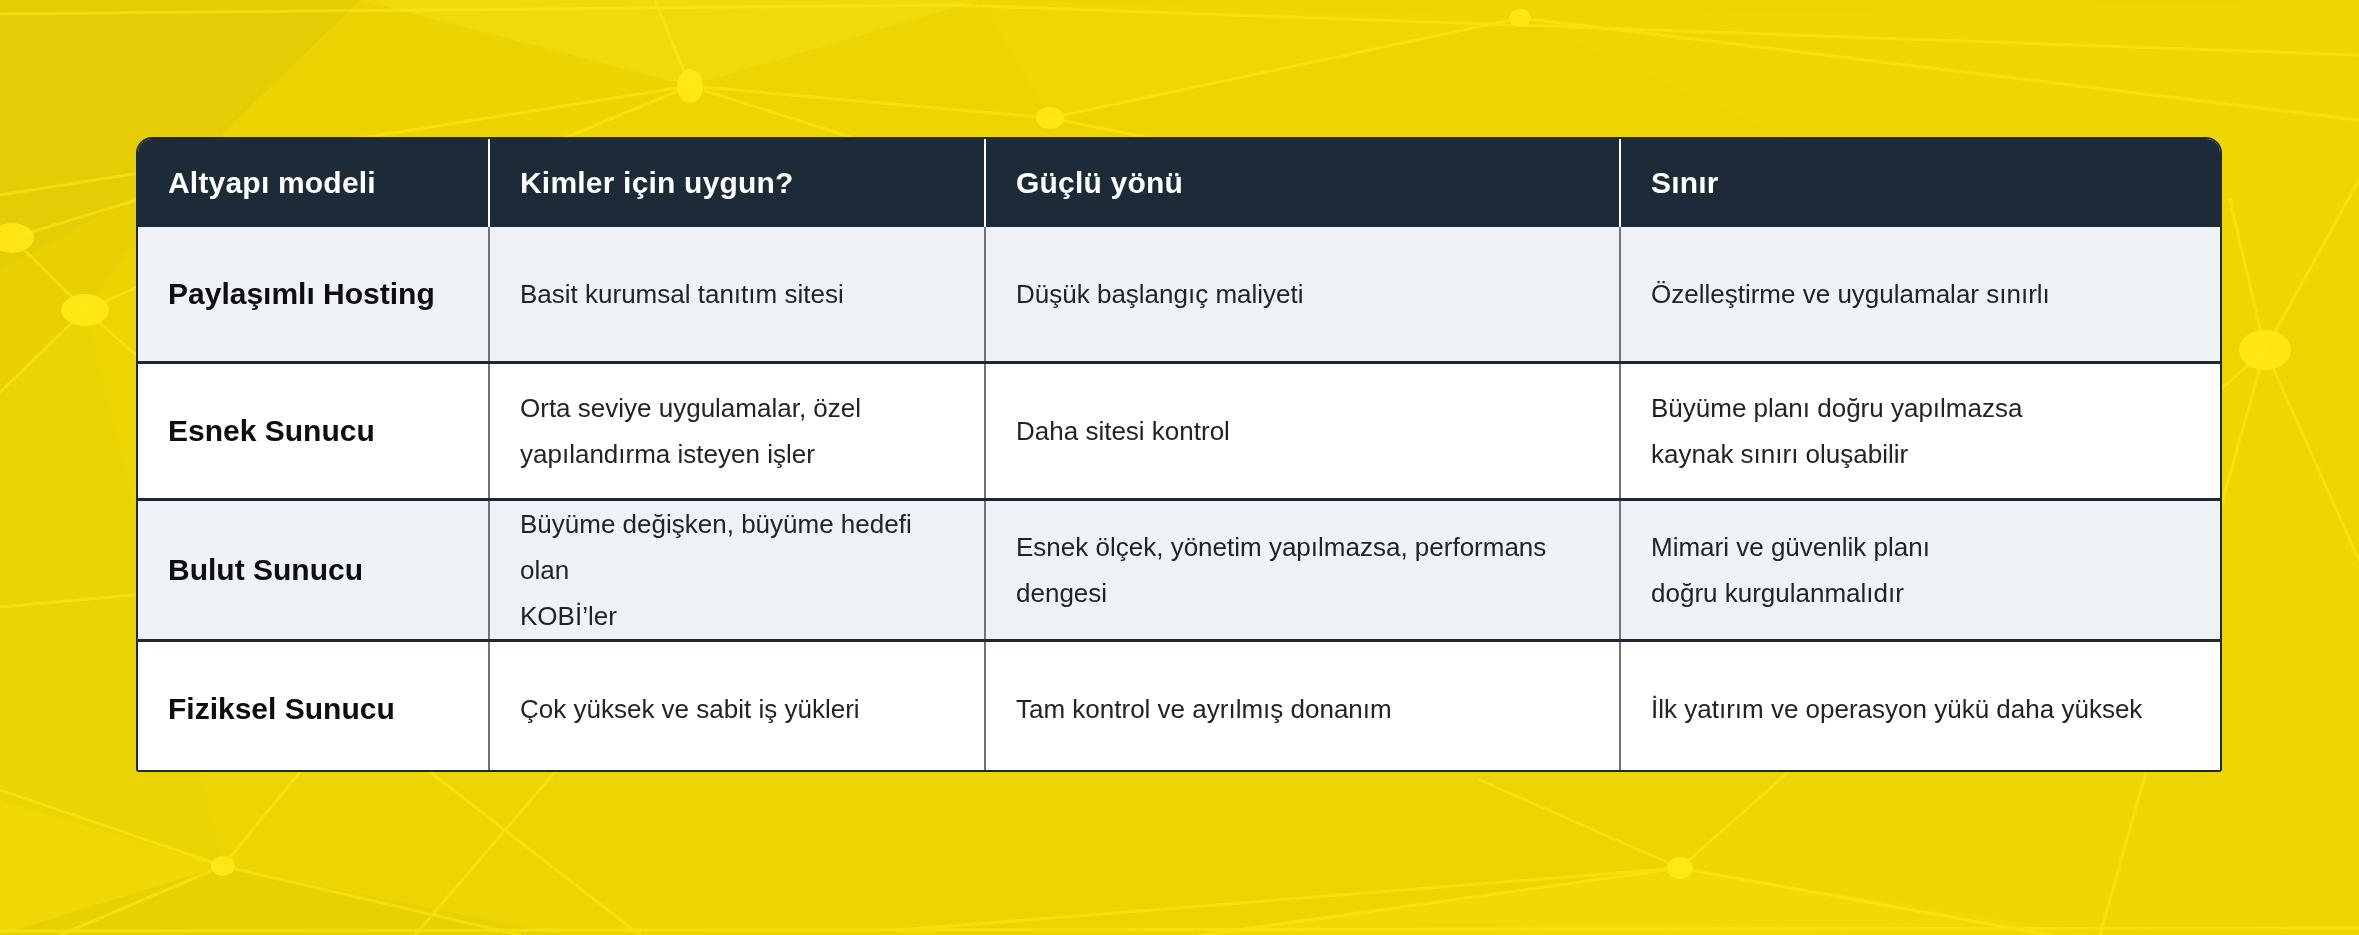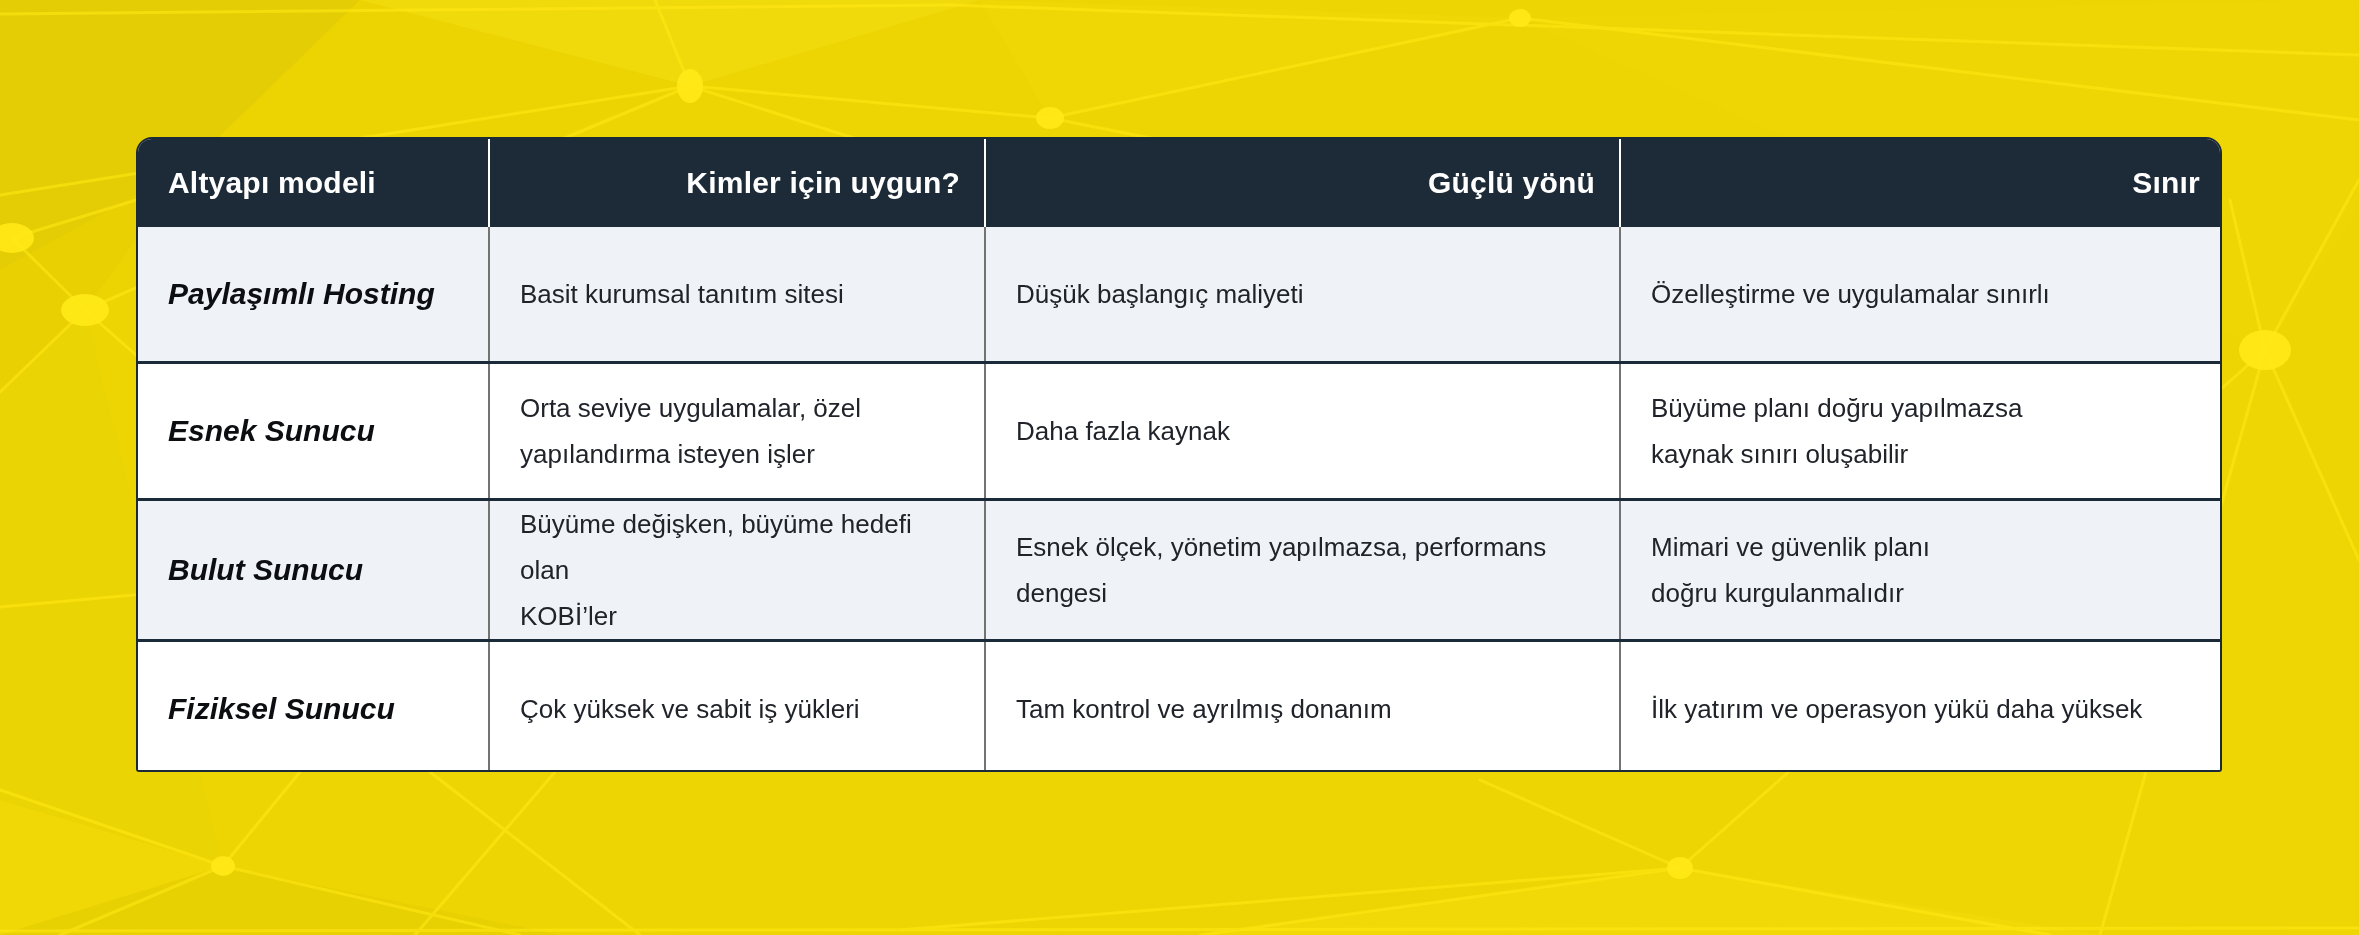--- a/index.html
+++ b/index.html
@@ -47,21 +47,20 @@
     font-size: 30px;
     font-weight: 700;
     text-align: left;
     vertical-align: middle;
     padding: 0 24px 0 30px;
     height: 88px;
     letter-spacing: 0.2px;
   }
   thead th + th {
     border-left: 2px solid #ffffff;
-    text-align: right;
   }
   tbody td {
     font-size: 26px;
     font-weight: 400;
     color: #20242a;
     text-align: left;
     vertical-align: middle;
     padding: 0 24px 0 30px;
     height: 134px;
     line-height: 46px;
@@ -73,21 +72,20 @@
   tbody tr + tr {
     border-top: 3px solid #1b2a38;
   }
   tbody tr:nth-child(odd)  { background: #eff2f6; }
   tbody tr:nth-child(even) { background: #ffffff; }
   tbody td.model {
     font-size: 30px;
     font-weight: 700;
     color: #0c0e12;
     line-height: 38px;
-    font-style: italic;
   }
 </style>
 </head>
 <body>
 
 <div class="stage">
 
   <svg class="bg" viewBox="0 0 2359 935" preserveAspectRatio="none" aria-hidden="true">
     <rect x="0" y="0" width="2359" height="935" fill="#edd503"></rect>
 
@@ -172,21 +170,21 @@
         <tr>
           <td class="model">Paylaşımlı Hosting</td>
           <td>Basit kurumsal tanıtım sitesi</td>
           <td>Düşük başlangıç maliyeti</td>
           <td>Özelleştirme ve uygulamalar sınırlı</td>
         </tr>
         <tr>
           <td class="model">Esnek Sunucu</td>
           <td>Orta seviye uygulamalar, özel
 yapılandırma isteyen işler</td>
-          <td>Daha fazla kaynak</td>
+          <td>Daha sitesi kontrol</td>
           <td>Büyüme planı doğru yapılmazsa
 kaynak sınırı oluşabilir</td>
         </tr>
         <tr>
           <td class="model">Bulut Sunucu</td>
           <td>Büyüme değişken, büyüme hedefi olan
 KOBİ’ler</td>
           <td>Esnek ölçek, yönetim yapılmazsa, performans dengesi</td>
           <td>Mimari ve güvenlik planı
 doğru kurgulanmalıdır</td>

